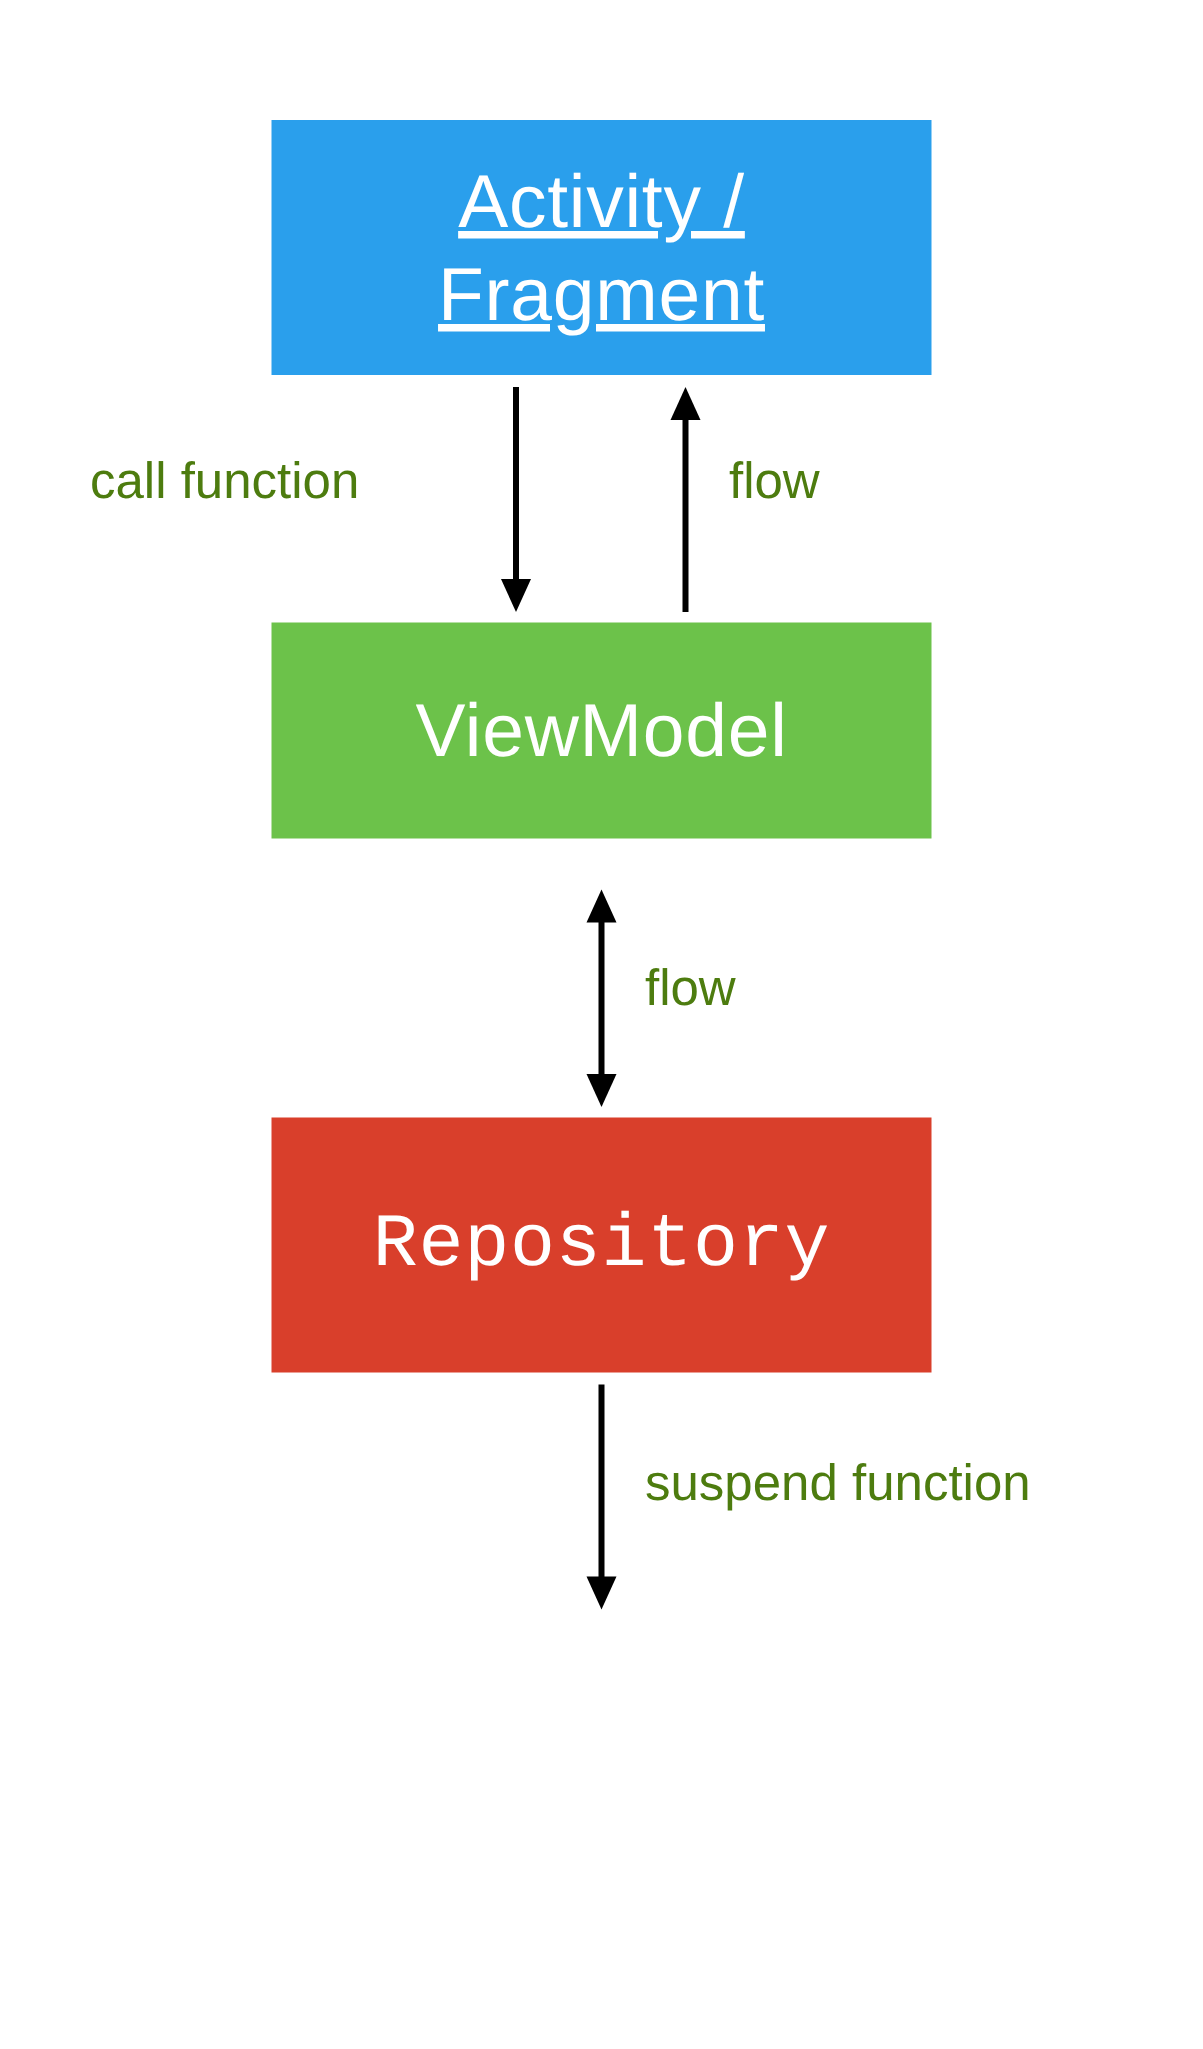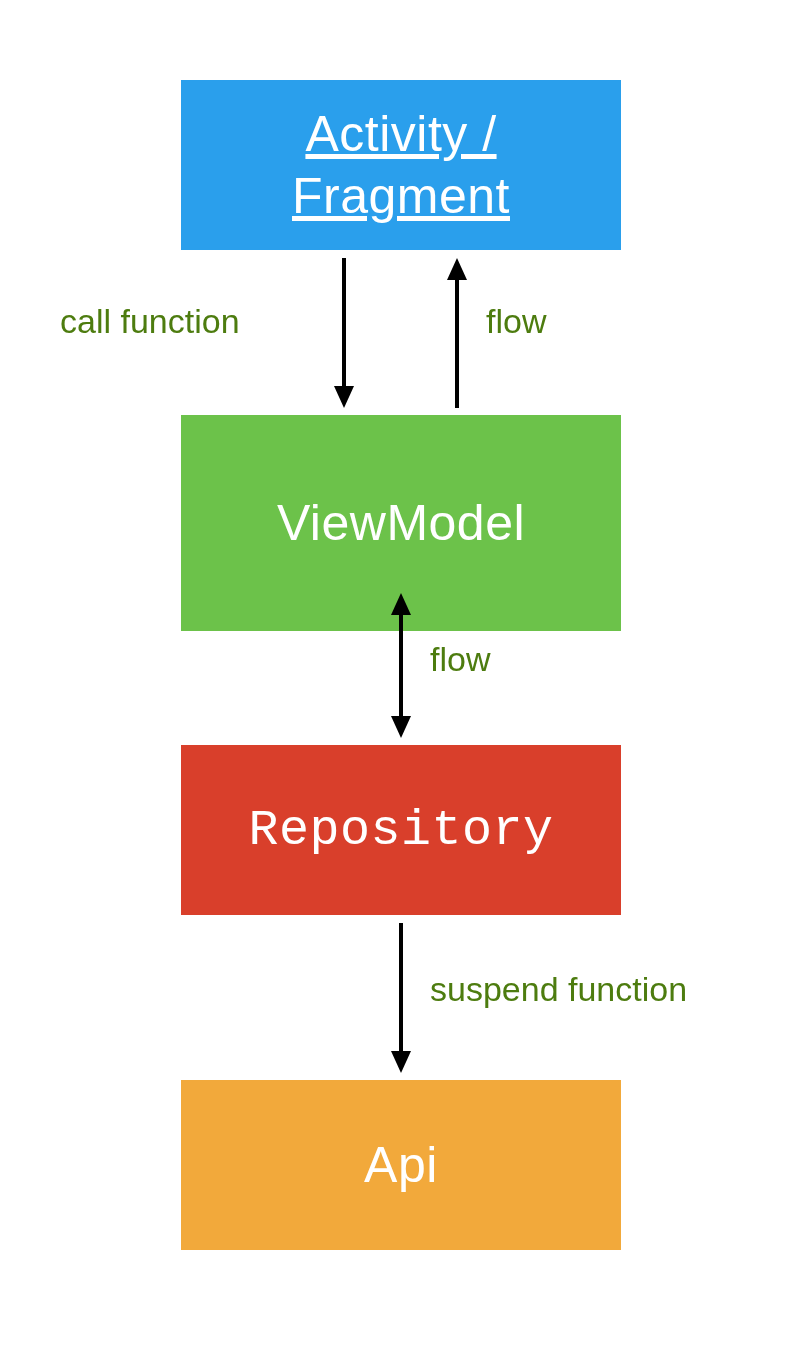--- a/index.html
+++ b/index.html
@@ -31,21 +31,21 @@
     height: 170px;
     background: #2A9FEC;
     font-size: 50px;
     line-height: 1.25;
     text-decoration: underline;
   }
   .box-viewmodel {
     left: 181px;
     top: 415px;
     width: 440px;
-    height: 216px;
+    height: 144px;
     background: #6CC24A;
     font-size: 50px;
   }
   .box-repository {
     left: 181px;
     top: 745px;
     width: 440px;
     height: 170px;
     background: #D93F2B;
     font-size: 50px;
@@ -82,23 +82,20 @@
   </div>
 
   <div class="box box-viewmodel">
     <span>ViewModel</span>
   </div>
 
   <div class="box box-repository">
     <span>Repository</span>
   </div>
 
-  <div class="box box-api">
-    <span>Api</span>
-  </div>
 
   <svg class="arrow" style="left:334px; top:258px; width:20px; height:150px;">
     <line x1="10" y1="0" x2="10" y2="135" stroke="#000" stroke-width="4"></line>
     <polygon points="10,150 0,128 20,128" fill="#000"></polygon>
   </svg>
 
   <svg class="arrow" style="left:447px; top:258px; width:20px; height:150px;">
     <line x1="10" y1="15" x2="10" y2="150" stroke="#000" stroke-width="4"></line>
     <polygon points="10,0 0,22 20,22" fill="#000"></polygon>
   </svg>

